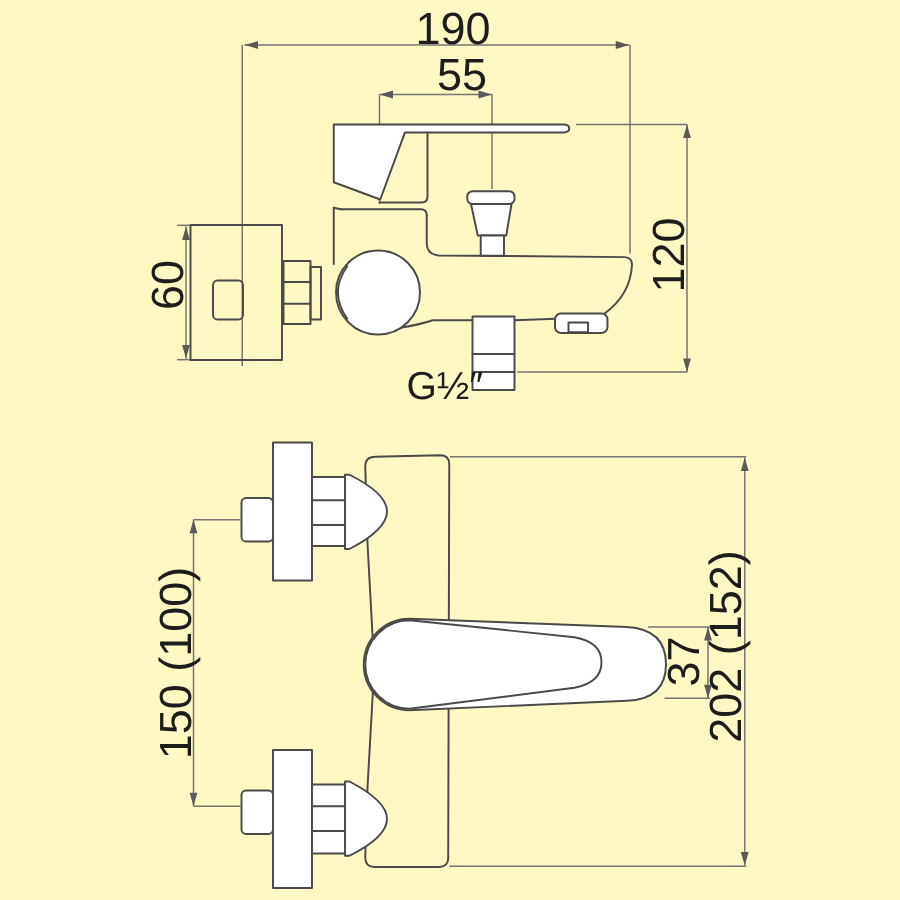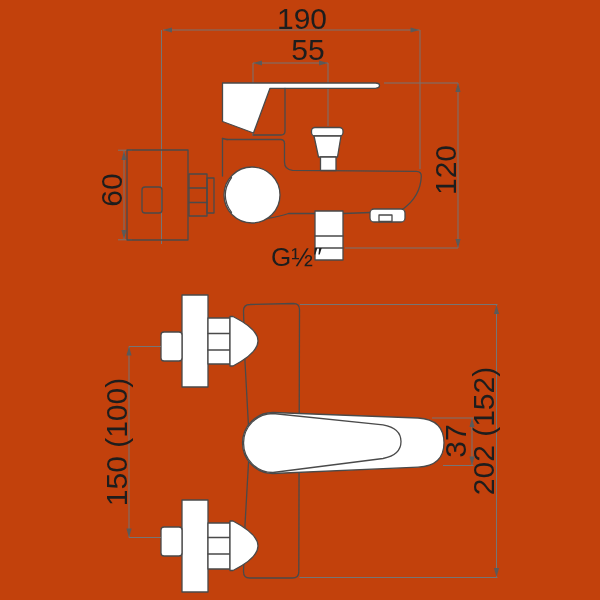--- a/index.html
+++ b/index.html
@@ -5,21 +5,21 @@
   html, body {
     margin: 0;
     padding: 0;
     background: #ffffff;
     font-family: "Liberation Sans", sans-serif;
   }
   .stage {
     width: 600px;
     height: 600px;
     position: relative;
-    background: #c2410c;
+    background: #fef9c3;
     overflow: hidden;
   }
   svg { display: block; }
   
   .ol  { fill: none; stroke: #4a4a4a; stroke-width: 1.3; stroke-linejoin: round; stroke-linecap: round; }
   .olf { fill: #ffffff; stroke: #4a4a4a; stroke-width: 1.3; stroke-linejoin: round; stroke-linecap: round; }
   
   .dim { fill: none; stroke: #757575; stroke-width: 1; stroke-linecap: butt; }
   .arr { fill: #5a5a5a; stroke: none; }
   

